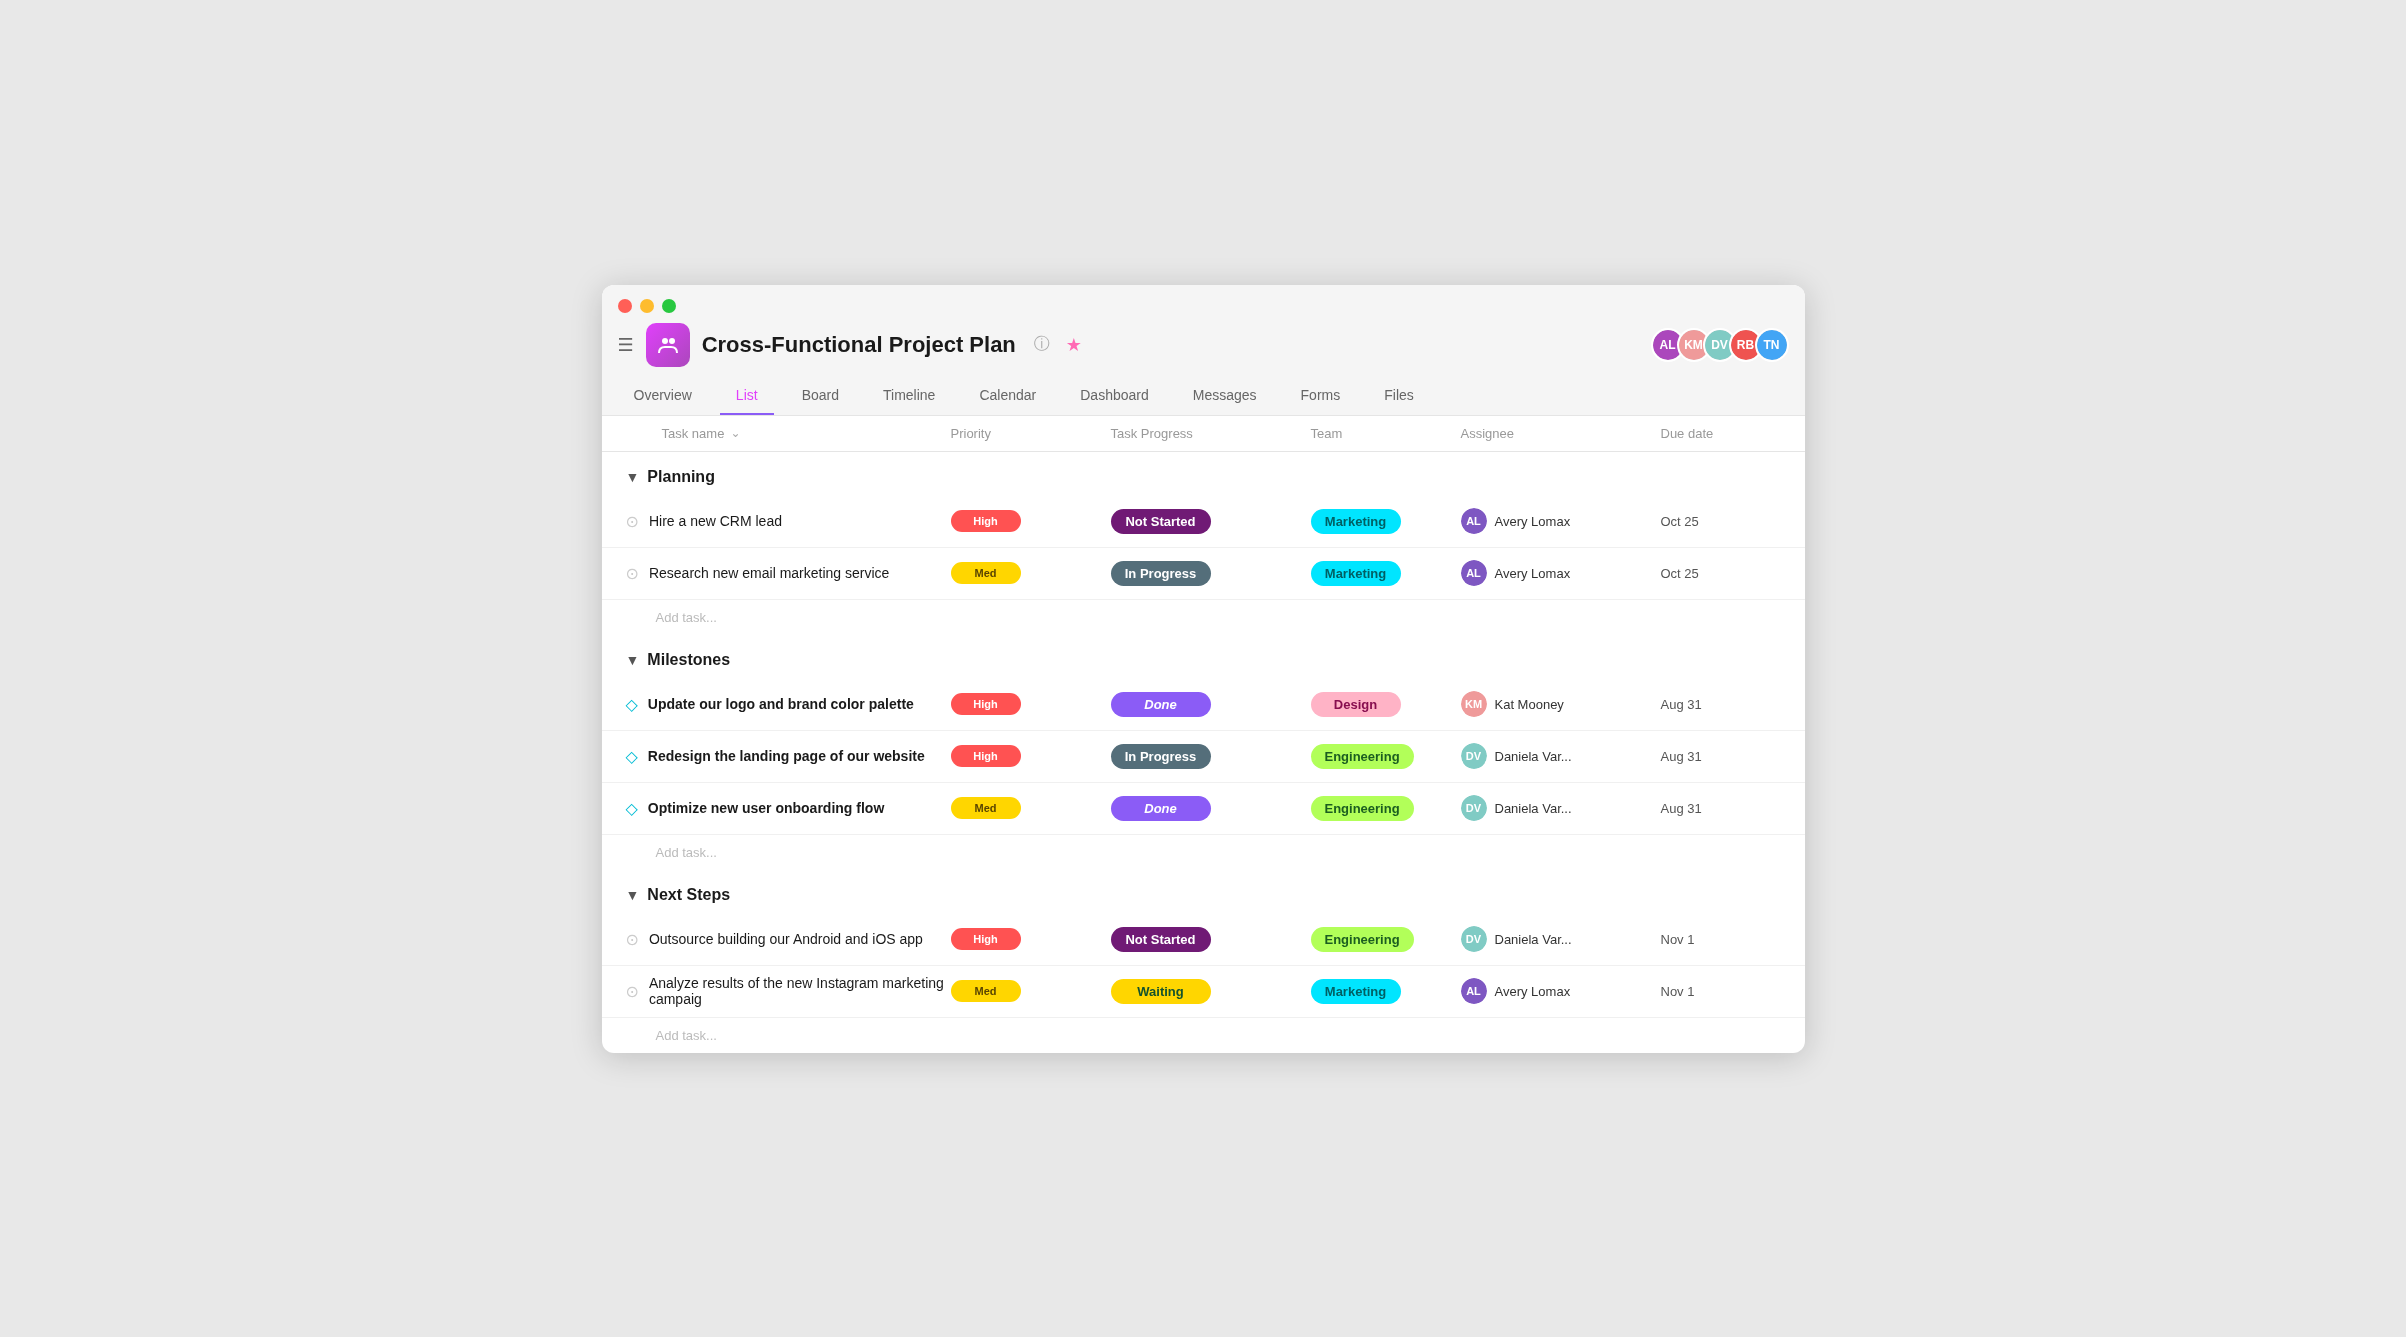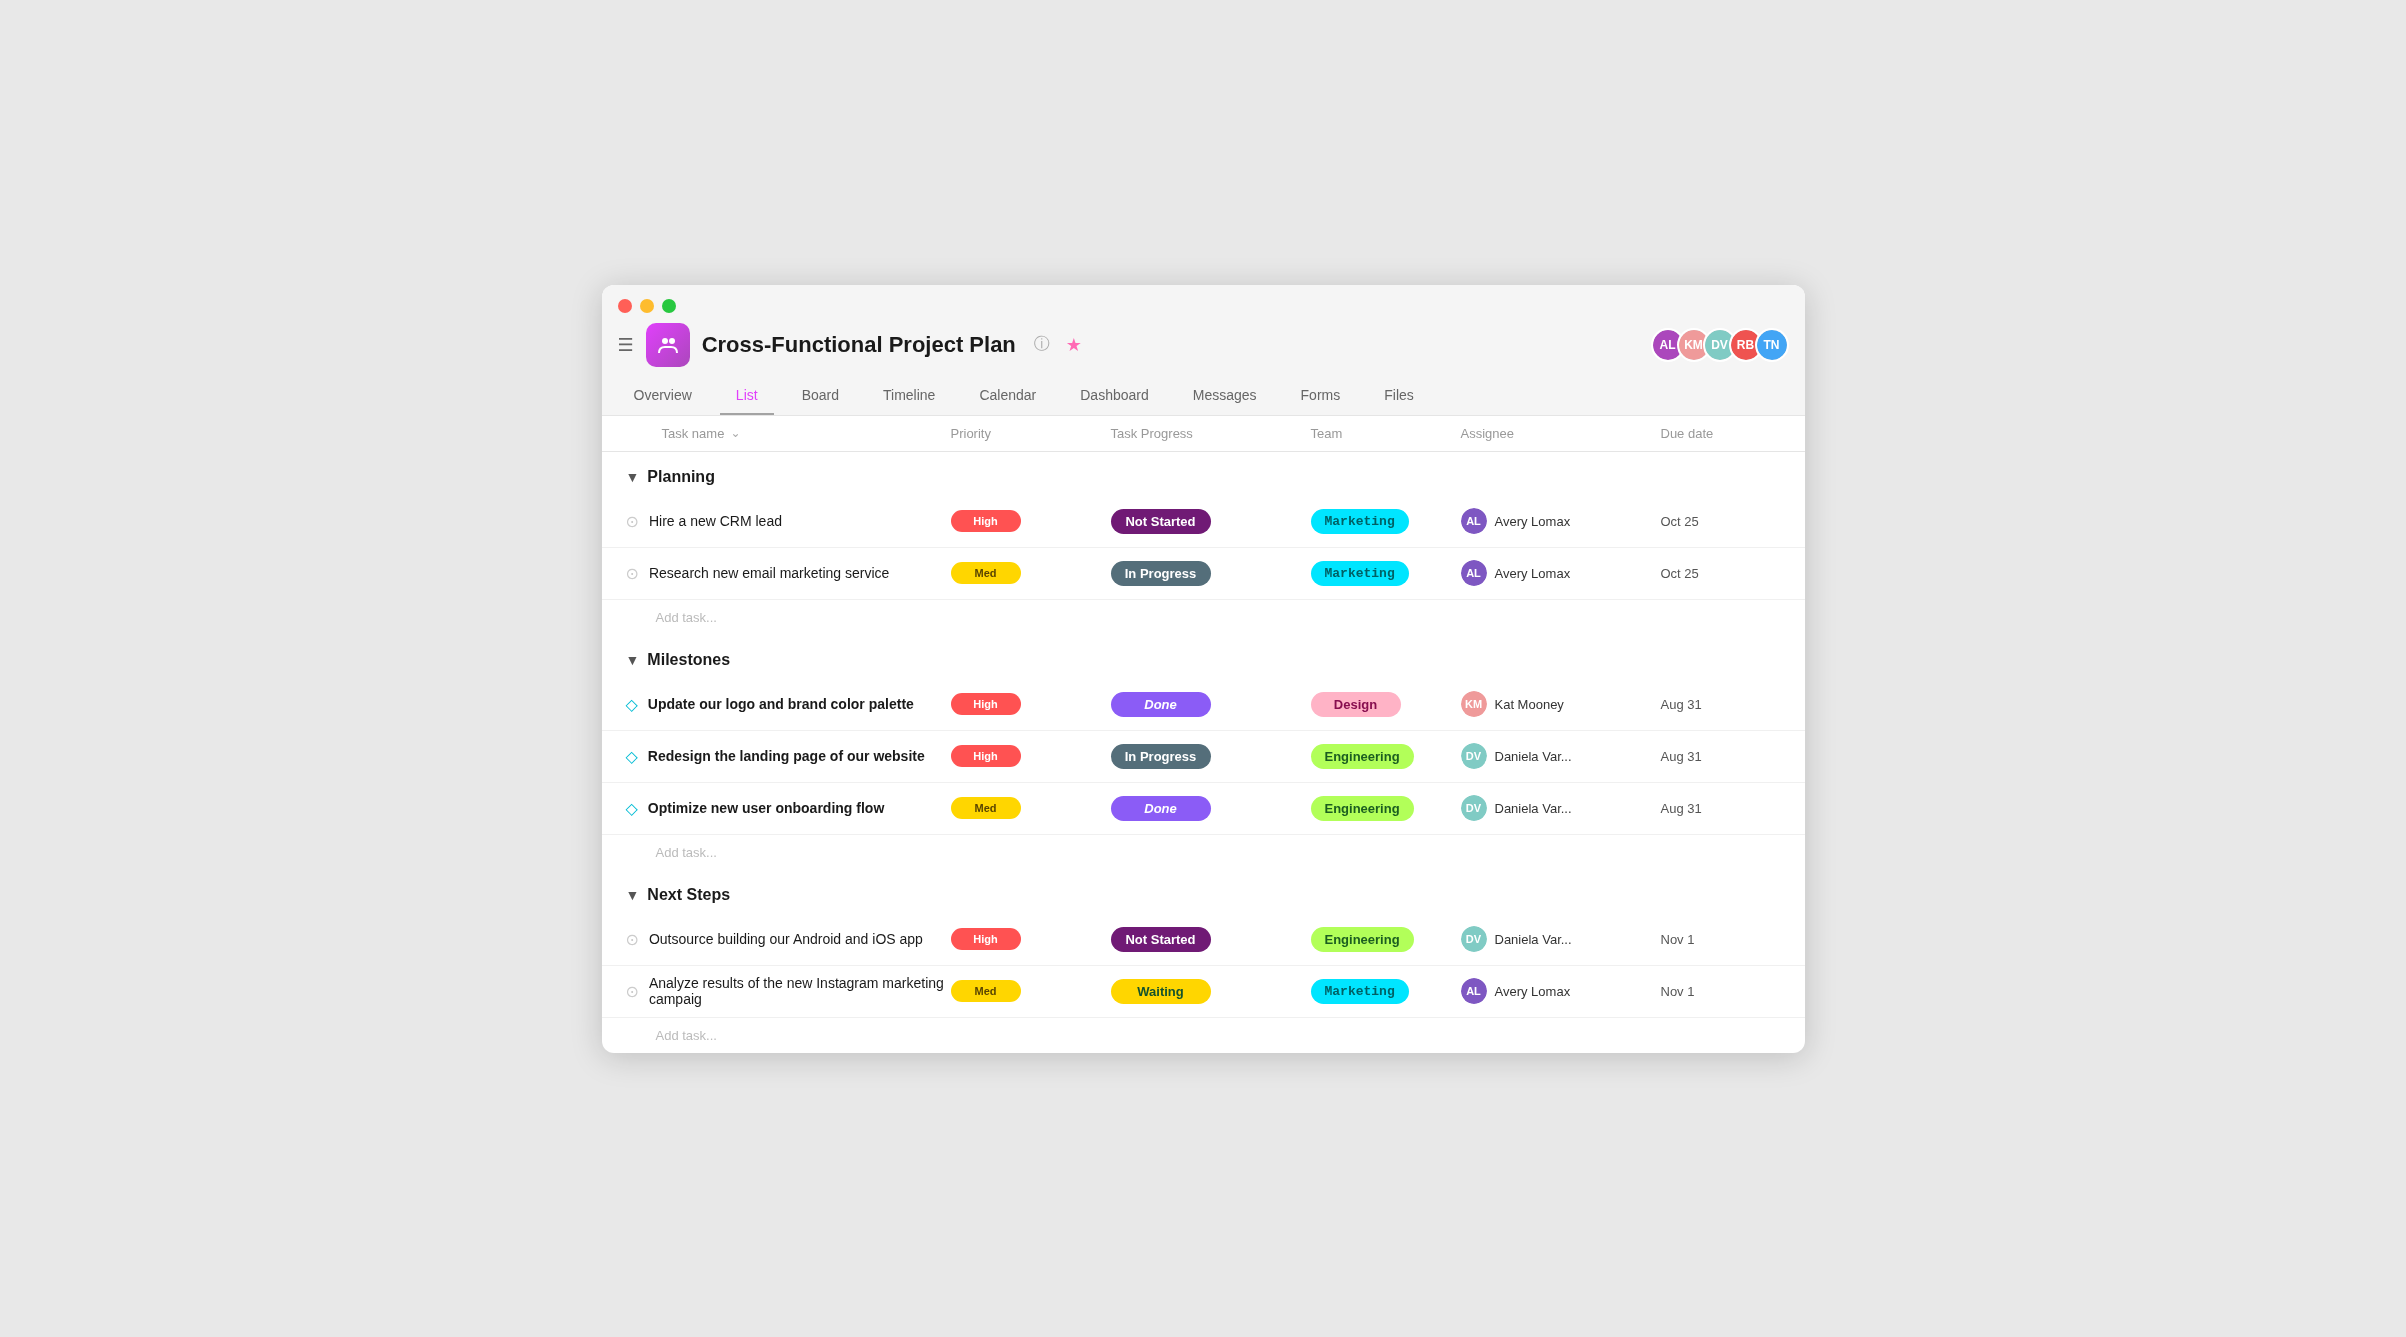--- a/index.html
+++ b/index.html
@@ -90,21 +90,21 @@
     .nav-tab {
       padding: 10px 16px;
       font-size: 14px;
       color: #666;
       cursor: pointer;
       border-bottom: 2px solid transparent;
       white-space: nowrap;
     }
     .nav-tab.active {
       color: #e040fb;
-      border-bottom: 2px solid #a3a3a3;
+      border-bottom: 2px solid #8b5cf6;
       font-weight: 500;
     }
     .table-header {
       display: grid;
       grid-template-columns: 1fr 160px 200px 150px 200px 120px;
       padding: 10px 24px;
       border-bottom: 1px solid #e5e5e5;
       background: #fff;
     }
     .th {
@@ -177,21 +177,21 @@
     .team-badge {
       display: inline-flex;
       align-items: center;
       justify-content: center;
       padding: 5px 14px;
       border-radius: 20px;
       font-size: 13px;
       font-weight: 600;
       min-width: 90px;
     }
-    .team-marketing { background: #00e5ff; color: #006064; font-family: Liberation Mono, monospace; }
+    .team-marketing { background: #00e5ff; color: #006064; }
     .team-design { background: #ffb3c6; color: #880e4f; }
     .team-engineering { background: #b2ff59; color: #1b5e20; }
     .assignee-cell {
       display: flex;
       align-items: center;
       gap: 8px;
       font-size: 13px;
       color: #333;
     }
     .assignee-avatar {

